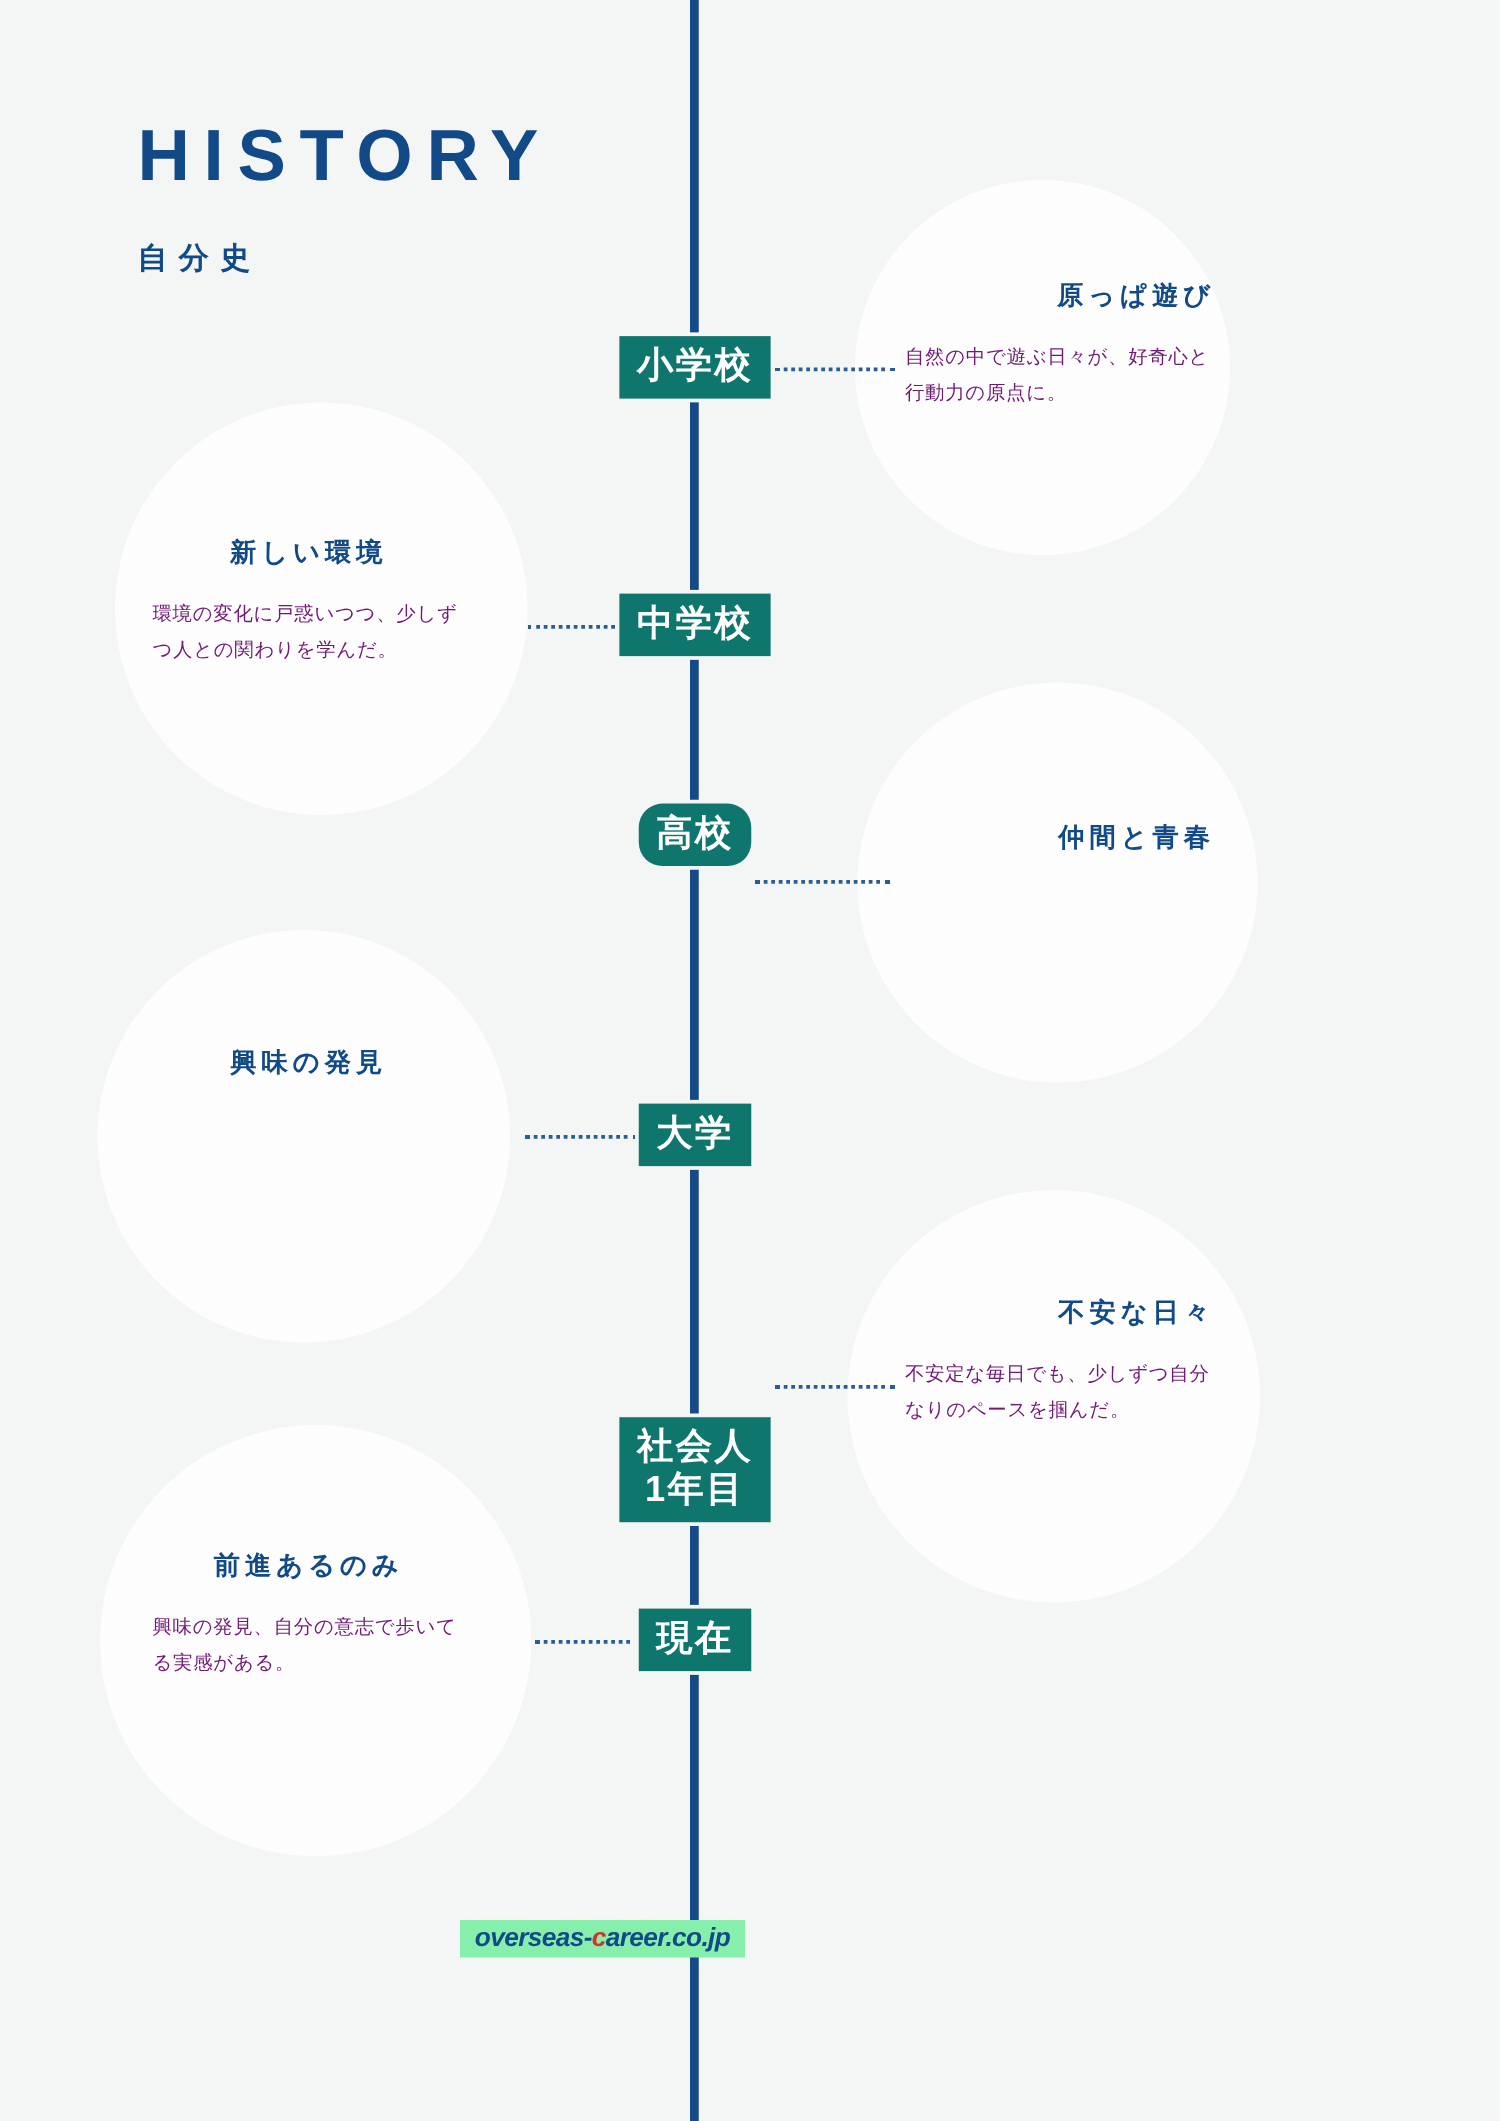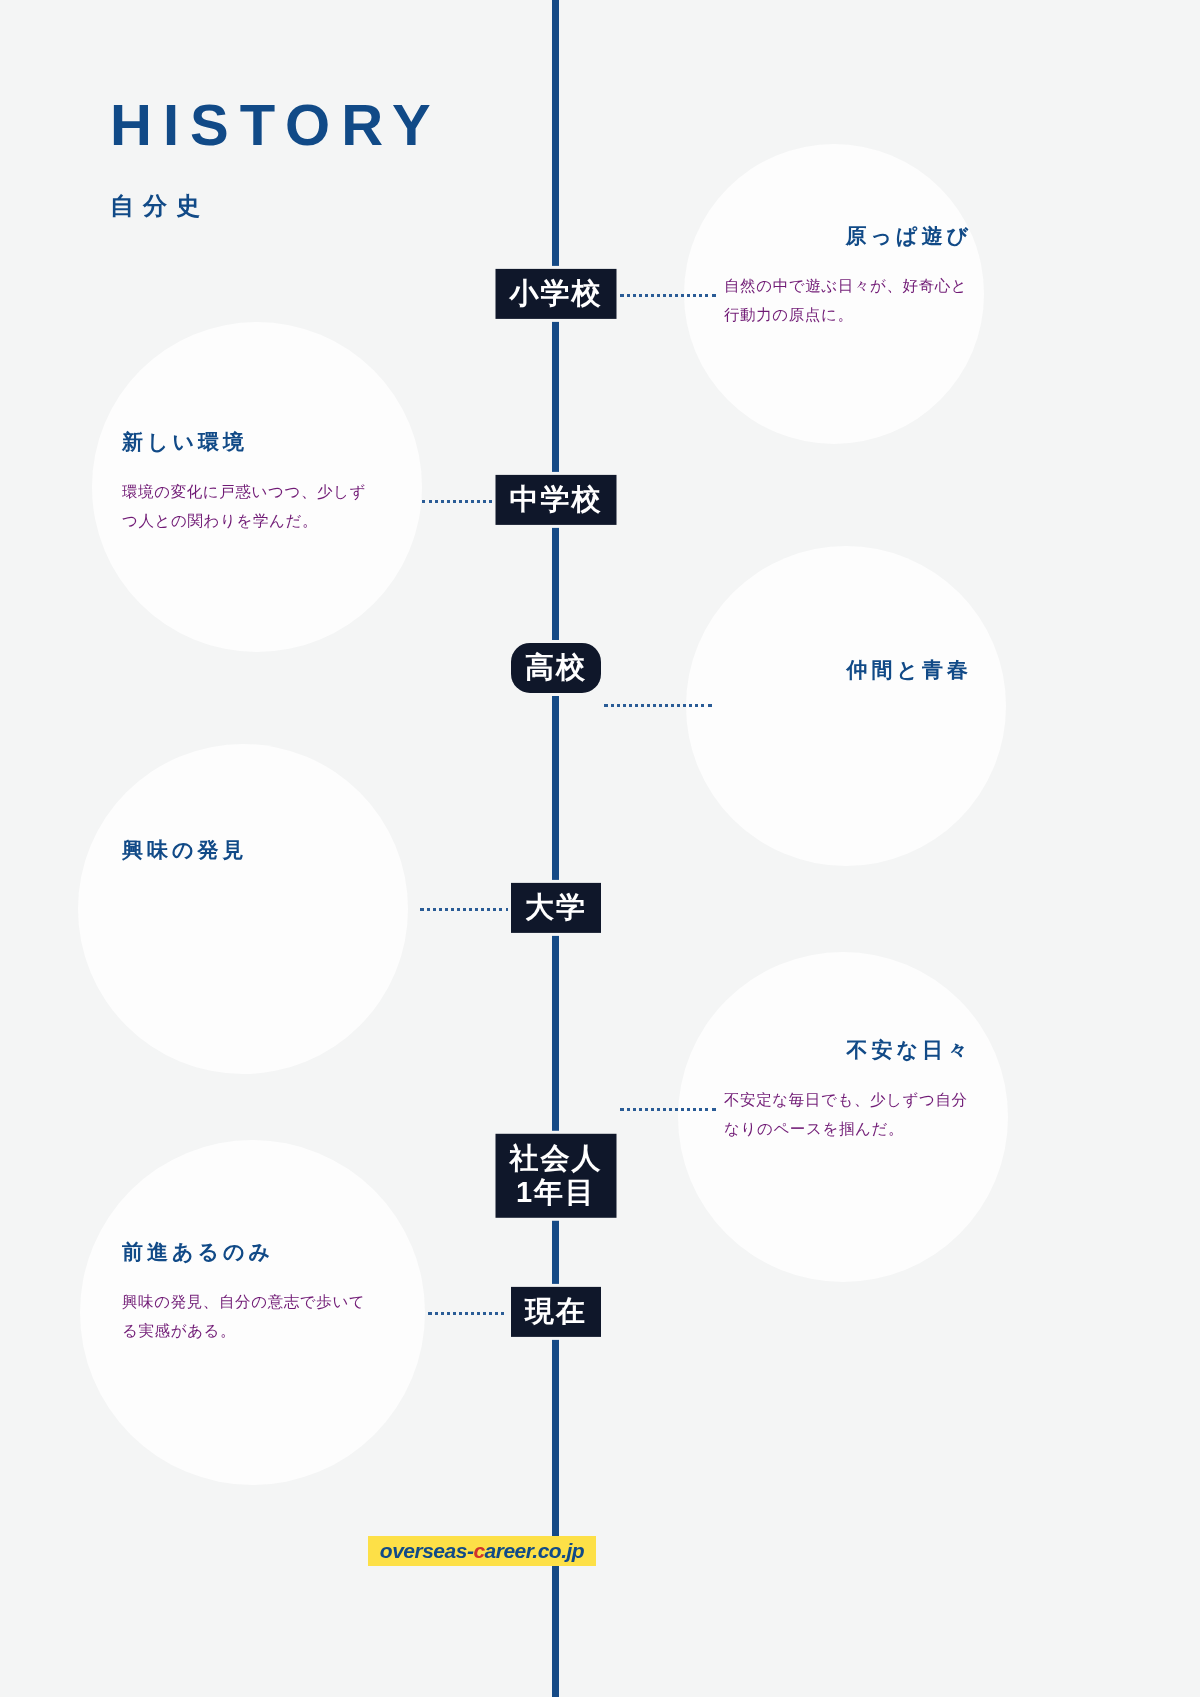--- a/index.html
+++ b/index.html
@@ -45,21 +45,21 @@
     font-size:24px;
     font-weight:bold;
     color:#114a87;
     letter-spacing:9px;
   }
 
   
   .badge {
     position:absolute;
     z-index:6;
-    background:#0f172a;
+    background:#0f766e;
     color:#ffffff;
     font-weight:bold;
     font-size:29px;
     letter-spacing:2px;
     text-align:center;
     padding:7px 14px 9px;
     line-height:1.18;
     white-space:pre-line;
     transform:translate(-50%,-50%);
     left:556px;
@@ -84,38 +84,38 @@
     margin-bottom:22px;
     white-space:nowrap;
   }
   .block .b {
     font-size:15.5px;
     color:#701a75;
     line-height:1.85;
     letter-spacing:0.6px;
   }
   .block.right .h { text-align:right; padding-right:2px; }
-  .block.left  .h { }
+  .block.left  .h { text-align:center; }
 
   
   .footer {
     position:absolute;
     left:0; right:0;
     top:1536px;
     text-align:center;
     z-index:7;
   }
   .logo {
     display:inline-block;
     font-size:21px;
     font-weight:bold;
     font-style:italic;
     letter-spacing:-0.5px;
     color:#114a87;
-    background:#fde047;
+    background:#86efac;
     padding:3px 12px;
   }
   .logo .accent { color:#d0342c; }
 </style>
 </head>
 <body>
 
 <div id="stage">
 
   <div class="circle" style="left:684px;top:144px;width:300px;height:300px;"></div>

